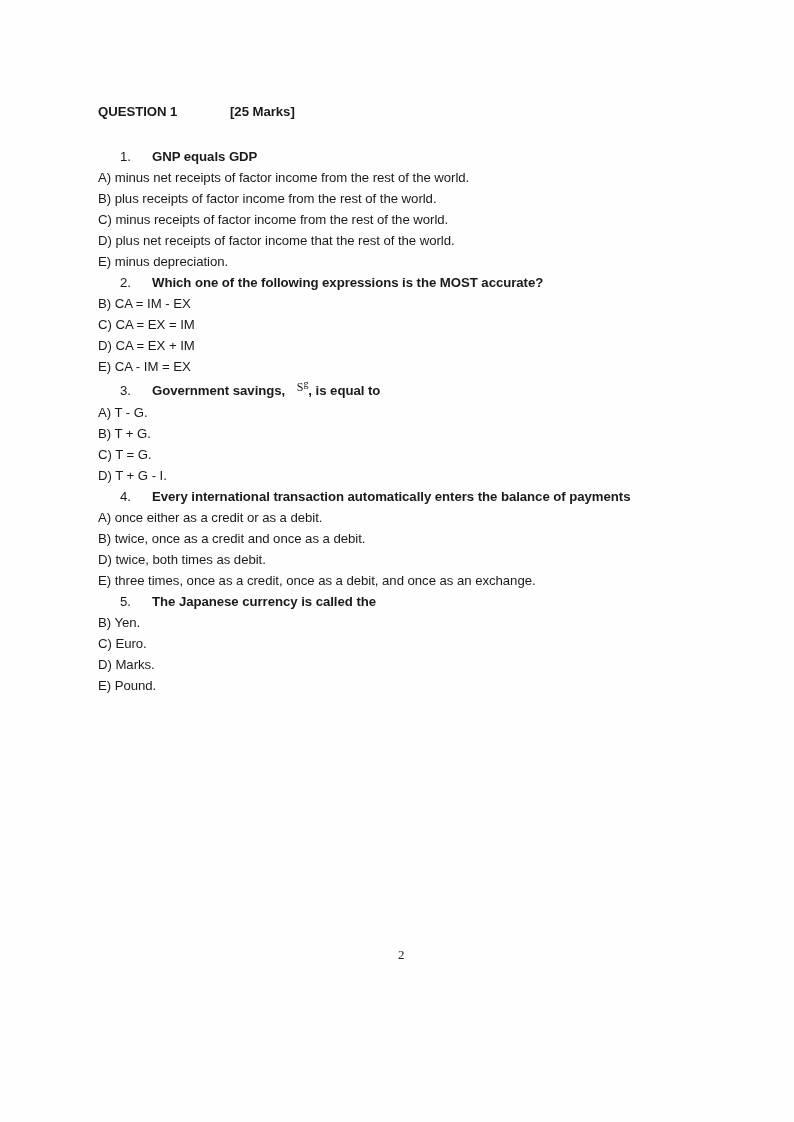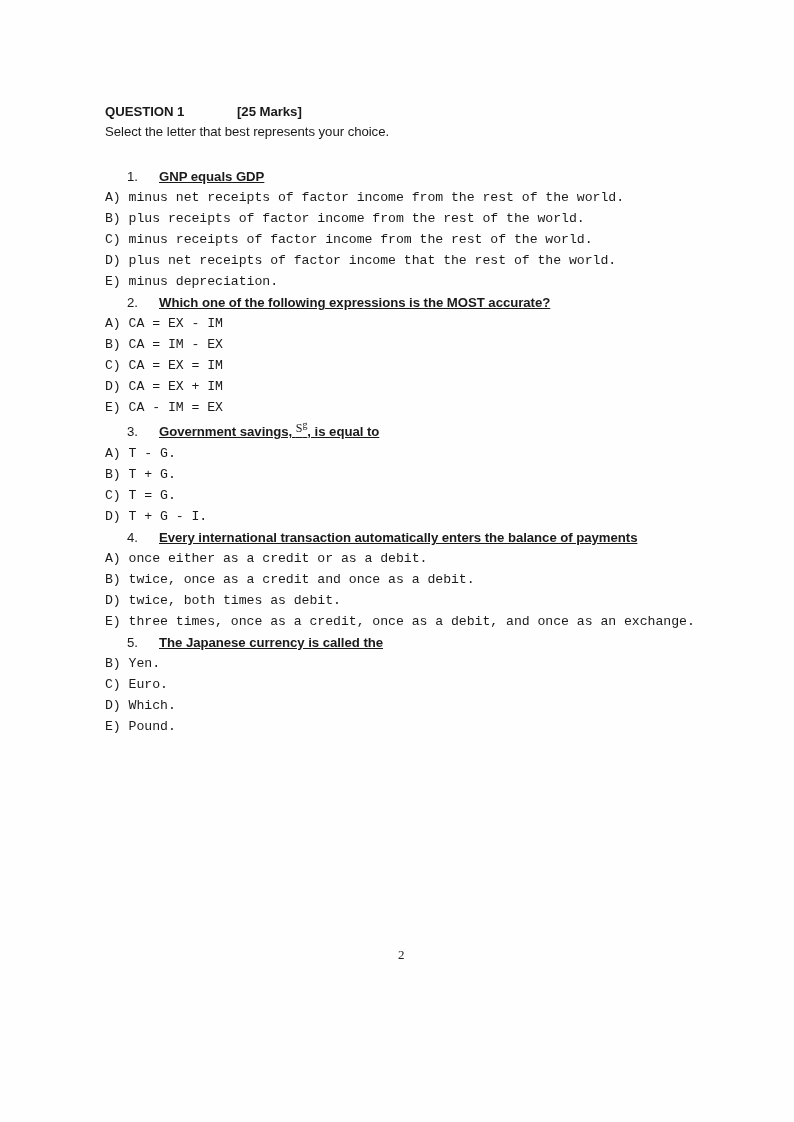--- a/index.html
+++ b/index.html
@@ -16,21 +16,21 @@
       color: #1a1a1a;
     }
     .page {
       position: absolute;
       left: 0; top: 0;
       width: 794px; height: 1122px;
       background: #fefefe;
     }
     .content {
       position: absolute;
-      left: 105px;
+      left: 98px;
       top: 102px;
       width: 600px;
       font-size: 13.2px;
       letter-spacing: -0.05px;
     }
     .qheader {
       font-weight: bold;
       height: 20px;
       line-height: 20px;
       position: relative;
@@ -53,34 +53,33 @@
     }
     .question .qnum {
       position: absolute;
       left: 22px;
       font-weight: normal;
     }
     .question .qtext {
       position: absolute;
       left: 54px;
       white-space: nowrap;
-      text-decoration: underline;
     }
     .question .qtext sup {
       font-weight: normal;
       font-family: "Liberation Serif", "DejaVu Serif", serif;
       font-size: 13px;
       vertical-align: 4px;
       line-height: 0;
+      margin-left: 8px;
     }
     .option {
       height: 21px;
       line-height: 21px;
       white-space: nowrap;
-      font-family: Liberation Mono, monospace;
     }
     .q3 { height: 25px; line-height: 28px; }
     .page-number {
       position: absolute;
       left: 398px;
       top: 947px;
       font-family: "Liberation Serif", "DejaVu Serif", serif;
       font-size: 13px;
       color: #222;
     }
@@ -88,41 +87,39 @@
 </head>
 <body>
 
 <div class="page">
   <div class="content">
 
     <div class="qheader">
       <span>QUESTION 1</span>
       <span class="marks">[25 Marks]</span>
     </div>
-    <div class="instruction">Select the letter that best represents your choice.</div>
     <div class="spacer"></div>
 
     <div>
       <div class="question">
         <span class="qnum">1.</span>
         <span class="qtext">GNP equals GDP</span>
       </div>
       <div class="option">A) minus net receipts of factor income from the rest of the world.</div>
       <div class="option">B) plus receipts of factor income from the rest of the world.</div>
       <div class="option">C) minus receipts of factor income from the rest of the world.</div>
       <div class="option">D) plus net receipts of factor income that the rest of the world.</div>
       <div class="option">E) minus depreciation.</div>
     </div>
 
     <div>
       <div class="question">
         <span class="qnum">2.</span>
         <span class="qtext">Which one of the following expressions is the MOST accurate?</span>
       </div>
-      <div class="option">A) CA = EX - IM</div>
       <div class="option">B) CA = IM - EX</div>
       <div class="option">C) CA = EX = IM</div>
       <div class="option">D) CA = EX + IM</div>
       <div class="option">E) CA - IM = EX</div>
     </div>
 
     <div>
       <div class="question q3">
         <span class="qnum">3.</span>
         <span class="qtext"><span>Government savings, </span><sup><span style="font-size: 12px;">S</span><span style="font-size: 10px; vertical-align: 4px;">g</span></sup><span>, is equal to</span></span>
@@ -144,20 +141,20 @@
       <div class="option">E) three times, once as a credit, once as a debit, and once as an exchange.</div>
     </div>
 
     <div>
       <div class="question">
         <span class="qnum">5.</span>
         <span class="qtext">The Japanese currency is called the</span>
       </div>
       <div class="option">B) Yen.</div>
       <div class="option">C) Euro.</div>
-      <div class="option">D) Which.</div>
+      <div class="option">D) Marks.</div>
       <div class="option">E) Pound.</div>
     </div>
 
   </div>
 
   <div class="page-number">2</div>
 </div>
 
 </body></html>

